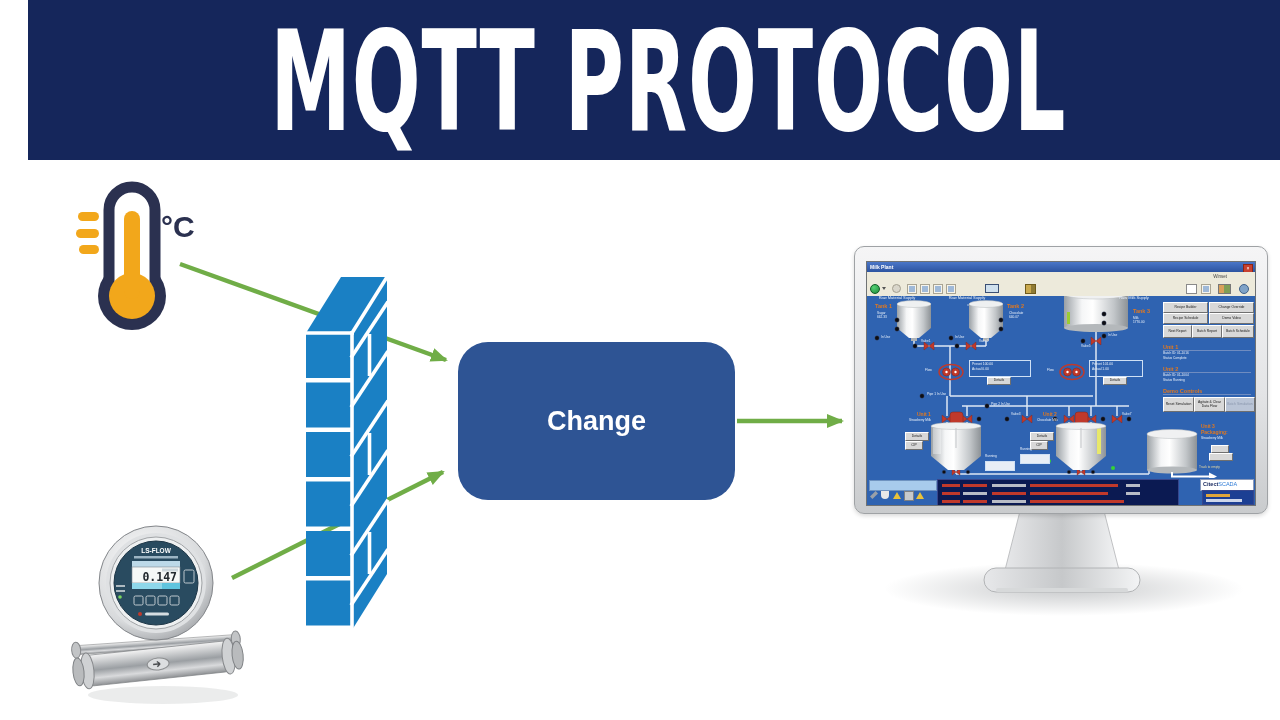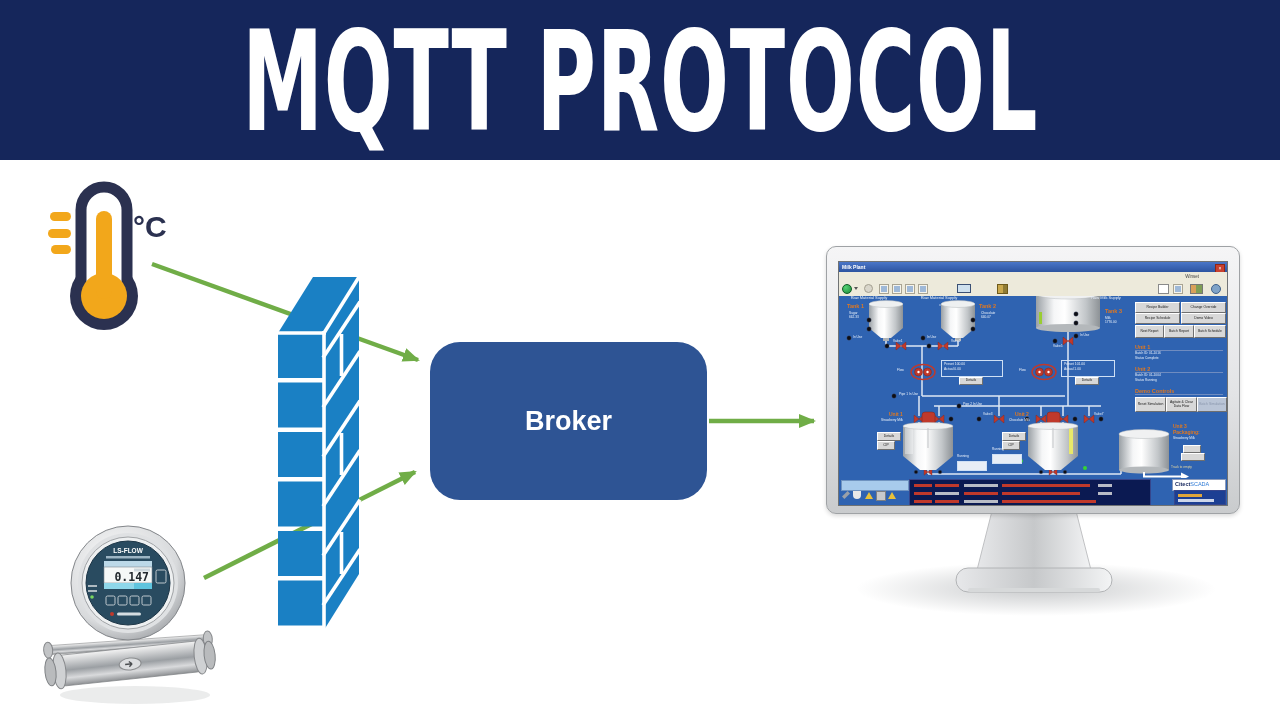--- a/index.html
+++ b/index.html
@@ -1,18 +1,18 @@
 <!DOCTYPE html>
 <html><head>
 <meta charset="utf-8">
 <style>
   html,body{margin:0;padding:0;}
   body{width:1280px;height:720px;background:#ffffff;position:relative;overflow:hidden;
        font-family:"Liberation Sans",sans-serif;}
-  .stage{position:absolute;inset:0;}
+  .stage{position:absolute;inset:0;margin-left:28px;}
 
   
   .banner{position:absolute;left:0;top:0;width:1280px;height:160px;background:#15265B;
           display:flex;align-items:center;justify-content:center;}
   .banner-title{color:#ffffff;font-family:"DejaVu Sans",sans-serif;font-weight:800;
           font-size:104px;letter-spacing:1px;transform:scale(0.78,1.34);transform-origin:50% 46%;
           white-space:nowrap;}
 
   
   .diagram-svg{position:absolute;left:0;top:0;width:1280px;height:720px;}
@@ -222,21 +222,21 @@
 
     <g>
       <ellipse cx="1036" cy="589" rx="180" ry="27" fill="url(#shadowG)"></ellipse>
       <polygon points="992,511 1076,511 1092,574 976,574" fill="url(#standG)" stroke="#b2b4b6" stroke-width="0.8"></polygon>
       <rect x="956" y="568" width="156" height="24" rx="12" fill="url(#standG)" stroke="#b2b4b6"></rect>
       <rect x="968" y="588" width="132" height="4" rx="2" fill="#d7d9da"></rect>
     </g>
   </svg>
 
   <div class="broker">
-    <span>Broker</span>
+    <span>Change</span>
   </div>
 
   <div class="monitor">
     <div class="screen">
 
       <div class="sc-title">
         <span class="txt">Milk Plant</span>
         <span class="sc-close">×</span>
       </div>
 

